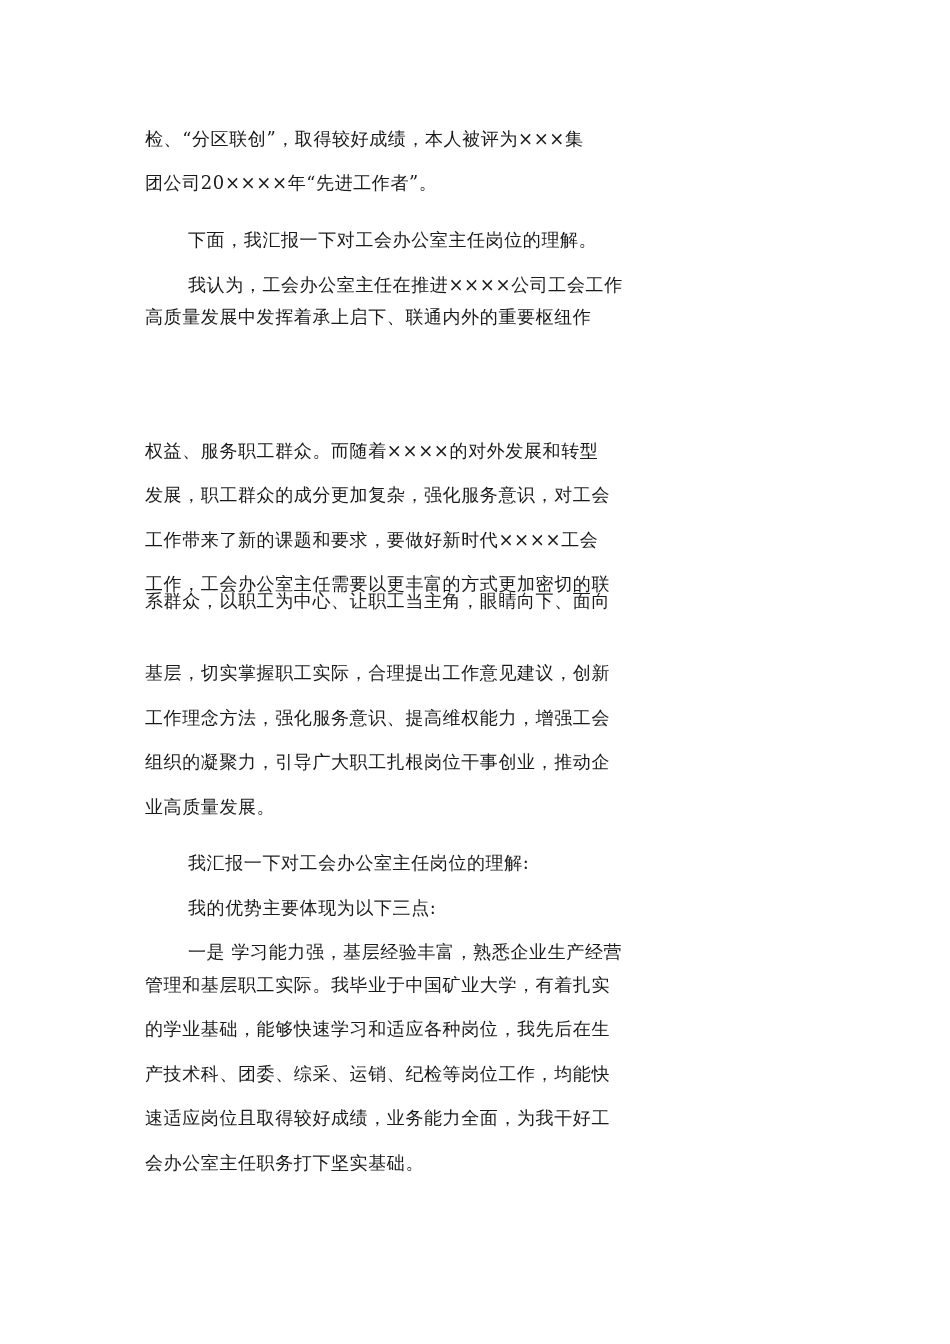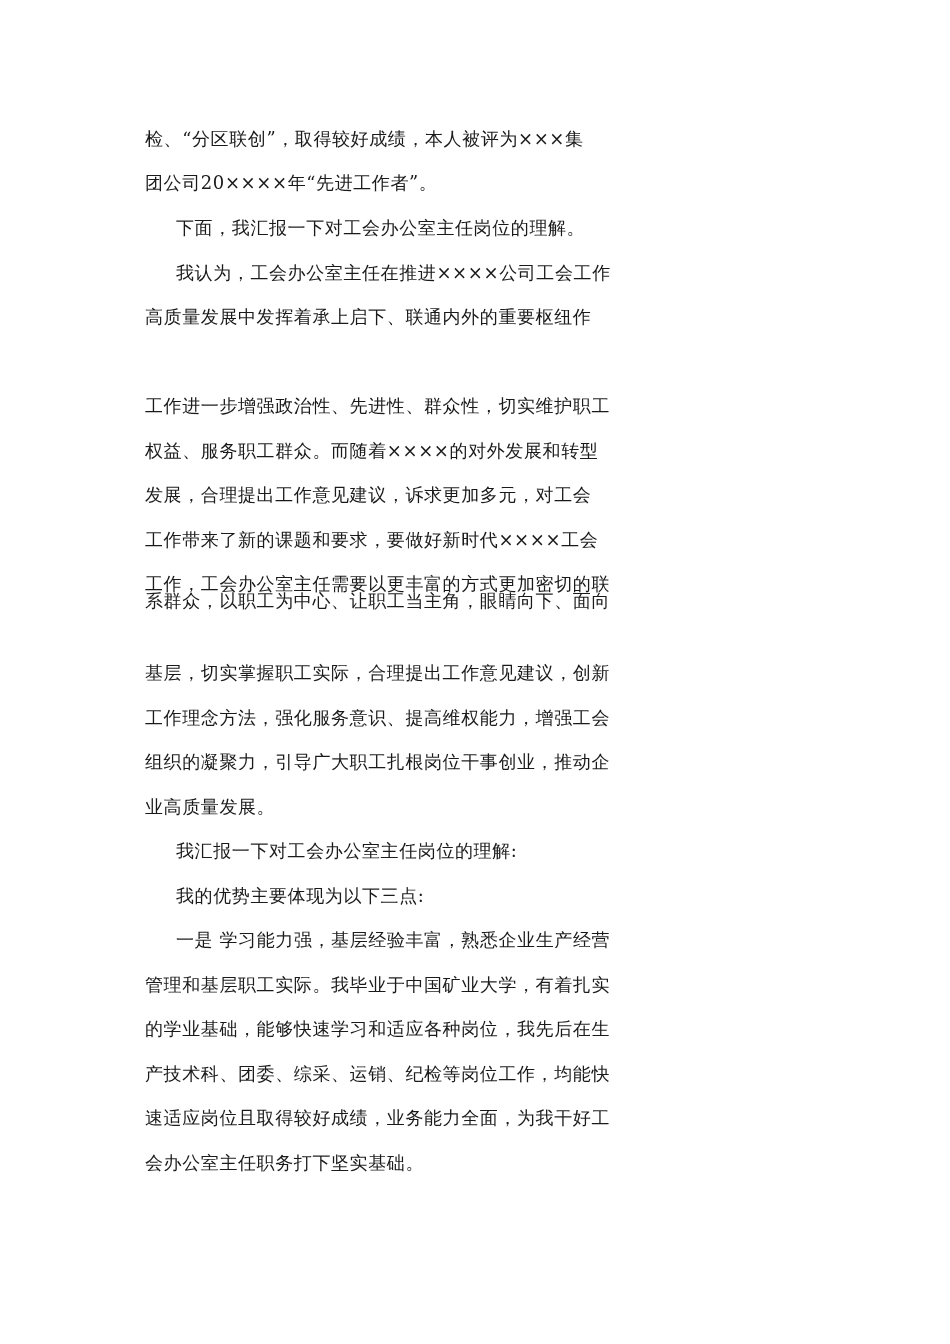--- a/index.html
+++ b/index.html
@@ -27,35 +27,35 @@
       position: absolute;
       left: 145px;
       width: 650px;
       font-size: 18px;
       line-height: 30px;
       height: 30px;
       white-space: nowrap;
       letter-spacing: 0.6px;
     }
     .indent {
-      left: 176px;
+      left: 188px;
+      margin-top: 12px;
     }
   </style>
 </head>
 <body>
 
 <div class="page">
   <div class="line" style="top:124px">检、“分区联创”，取得较好成绩，本人被评为×××集</div>
   <div class="line" style="top:168px">团公司20××××年“先进工作者”。</div>
   <div class="line indent" style="top:213px">下面，我汇报一下对工会办公室主任岗位的理解。</div>
   <div class="line indent" style="top:258px">我认为，工会办公室主任在推进××××公司工会工作</div>
   <div class="line" style="top:302px">高质量发展中发挥着承上启下、联通内外的重要枢纽作</div>
-  <div class="line" style="top:391px">工作进一步增强政治性、先进性、群众性，切实维护职工</div>
   <div class="line" style="top:436px">权益、服务职工群众。而随着××××的对外发展和转型</div>
-  <div class="line" style="top:480px">发展，合理提出工作意见建议，诉求更加多元，对工会</div>
+  <div class="line" style="top:480px">发展，职工群众的成分更加复杂，强化服务意识，对工会</div>
   <div class="line" style="top:525px">工作带来了新的课题和要求，要做好新时代××××工会</div>
   <div class="line" style="top:569px">工作，工会办公室主任需要以更丰富的方式更加密切的联</div>
   <div class="line" style="top:586px">系群众，以职工为中心、让职工当主角，眼睛向下、面向</div>
   <div class="line" style="top:658px">基层，切实掌握职工实际，合理提出工作意见建议，创新</div>
   <div class="line" style="top:747px">组织的凝聚力，引导广大职工扎根岗位干事创业，推动企</div>
   <div class="line" style="top:703px">工作理念方法，强化服务意识、提高维权能力，增强工会</div>
   <div class="line" style="top:792px">业高质量发展。</div>
   <div class="line indent" style="top:836px">我汇报一下对工会办公室主任岗位的理解:</div>
   <div class="line indent" style="top:925px">一是 学习能力强，基层经验丰富，熟悉企业生产经营</div>
   <div class="line indent" style="top:881px">我的优势主要体现为以下三点:</div>

